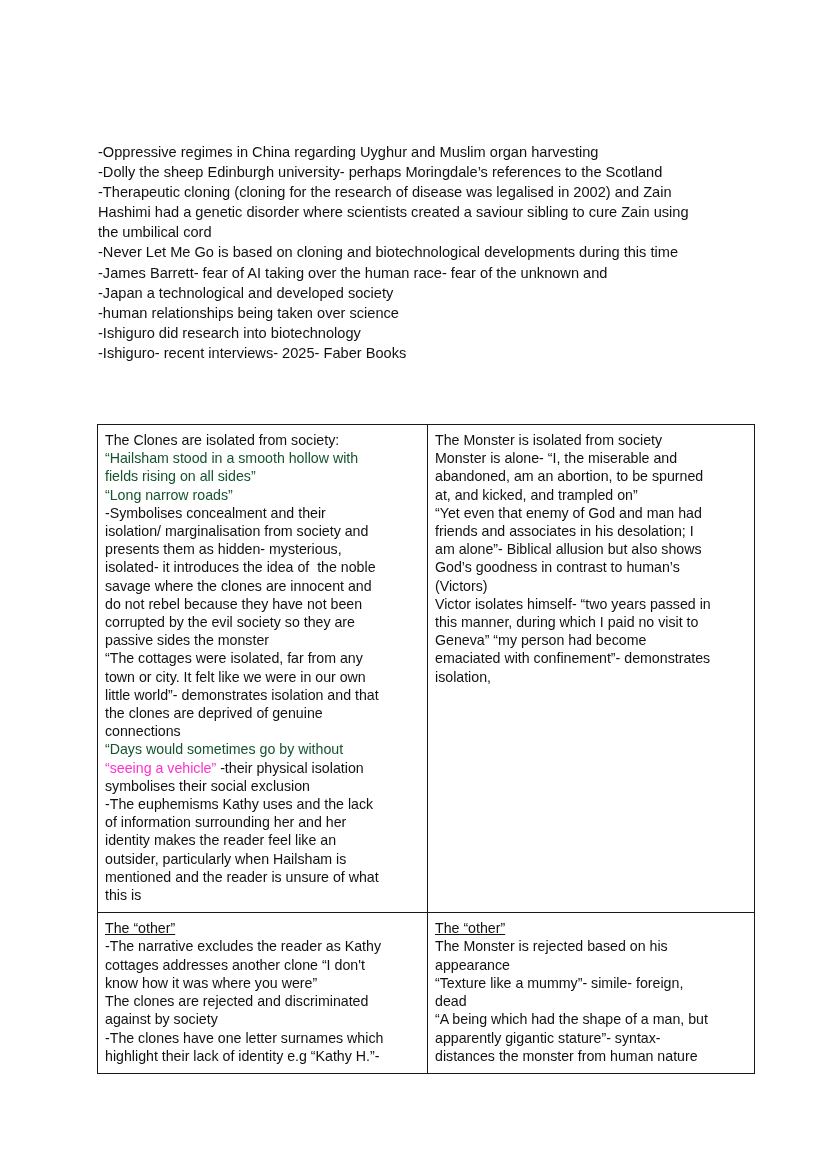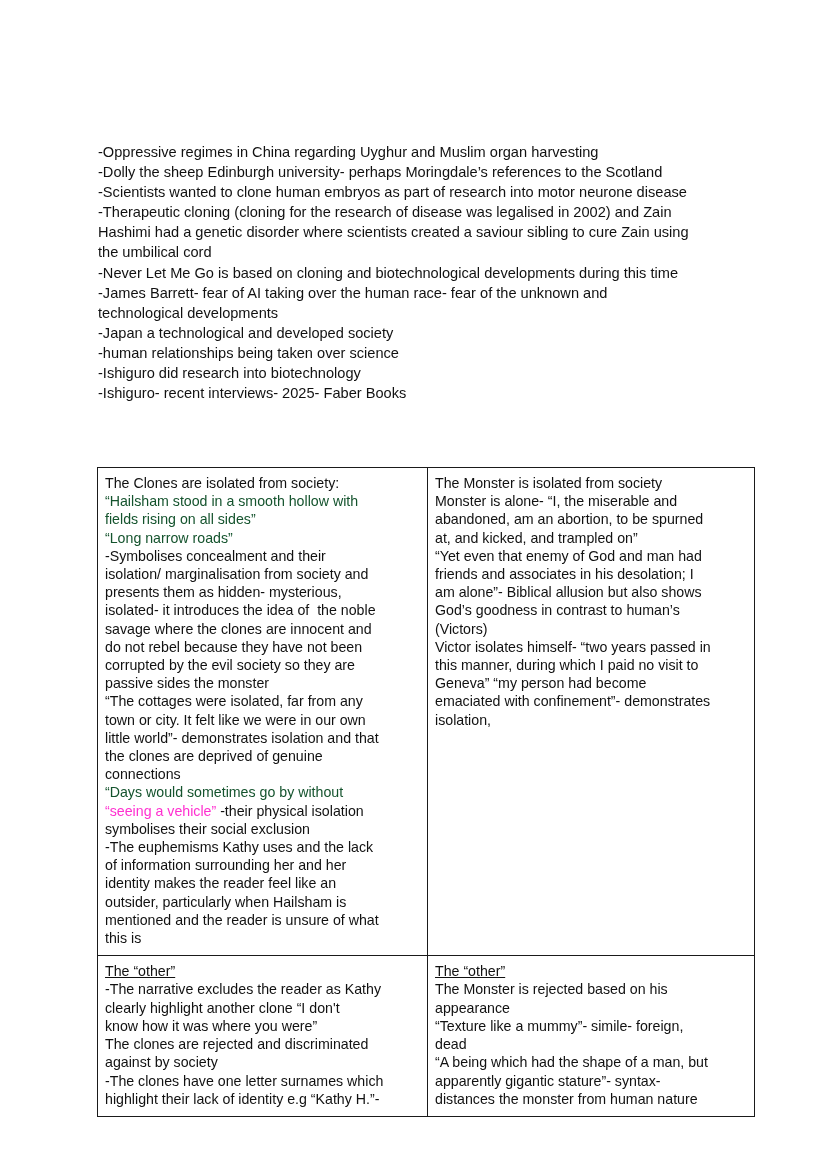--- a/index.html
+++ b/index.html
@@ -44,21 +44,20 @@
 
   
   .cmp-table {
     position: absolute;
     left: 97px;
     top: 424px;
     width: 627px;
     border-collapse: collapse;
     table-layout: fixed;
     background: #ffffff;
-    margin-top: 43px;
   }
   .cmp-table td {
     border: 1.6px solid #1a1a1a;
     vertical-align: top;
     padding: 6px 7px 8px 7px;
     background: #ffffff;
   }
   .col-left  { width: 315px; }
   .col-right { width: 312px; }
 
@@ -84,27 +83,25 @@
   }
 </style>
 </head>
 <body>
 
 <div class="page">
 
   <div class="notes" id="notes-block">
       <div class="notes-line">-Oppressive regimes in China regarding Uyghur and Muslim organ harvesting</div>
       <div class="notes-line">-Dolly the sheep Edinburgh university- perhaps Moringdale’s references to the Scotland</div>
-      <div class="notes-line">-Scientists wanted to clone human embryos as part of research into motor neurone disease</div>
       <div class="notes-line">-Therapeutic cloning (cloning for the research of disease was legalised in 2002) and Zain</div>
       <div class="notes-line">Hashimi had a genetic disorder where scientists created a saviour sibling to cure Zain using</div>
       <div class="notes-line">the umbilical cord</div>
       <div class="notes-line">-Never Let Me Go is based on cloning and biotechnological developments during this time</div>
       <div class="notes-line">-James Barrett- fear of AI taking over the human race- fear of the unknown and</div>
-      <div class="notes-line">technological developments</div>
       <div class="notes-line">-Japan a technological and developed society</div>
       <div class="notes-line">-human relationships being taken over science</div>
       <div class="notes-line">-Ishiguro did research into biotechnology</div>
       <div class="notes-line">-Ishiguro- recent interviews- 2025- Faber Books</div>
     </div>
 
   <table class="cmp-table">
     <tbody id="table-body">
         <tr>
           <td class="col-left">
@@ -149,21 +146,21 @@
             <div class="cell-line">this manner, during which I paid no visit to</div>
             <div class="cell-line">Geneva” “my person had become</div>
             <div class="cell-line">emaciated with confinement”- demonstrates</div>
             <div class="cell-line">isolation,</div>
           </td>
         </tr>
         <tr>
           <td class="col-left">
             <div class="cell-line underline">The “other”</div>
             <div class="cell-line">-The narrative excludes the reader as Kathy</div>
-            <div class="cell-line">clearly highlight another clone “I don't</div>
+            <div class="cell-line">cottages addresses another clone “I don't</div>
             <div class="cell-line">know how it was where you were”</div>
             <div class="cell-line">The clones are rejected and discriminated</div>
             <div class="cell-line">against by society</div>
             <div class="cell-line">-The clones have one letter surnames which</div>
             <div class="cell-line">highlight their lack of identity e.g “Kathy H.”-</div>
           </td>
           <td class="col-right">
             <div class="cell-line underline">The “other”</div>
             <div class="cell-line">The Monster is rejected based on his</div>
             <div class="cell-line">appearance</div>

